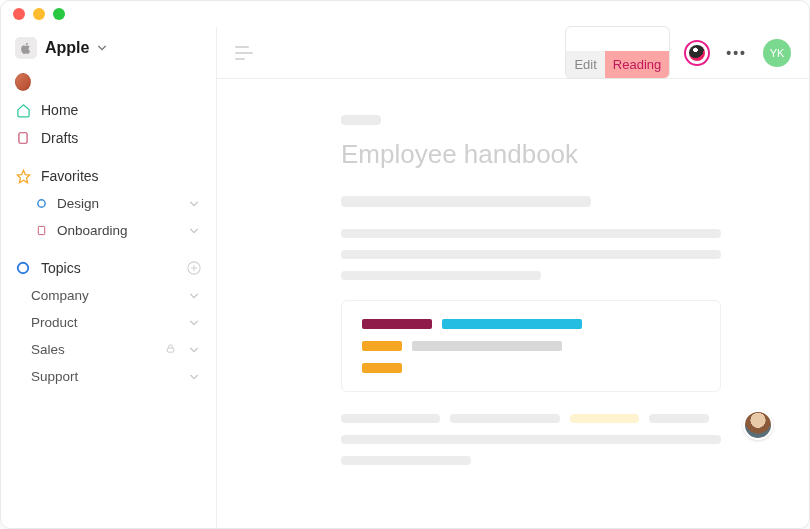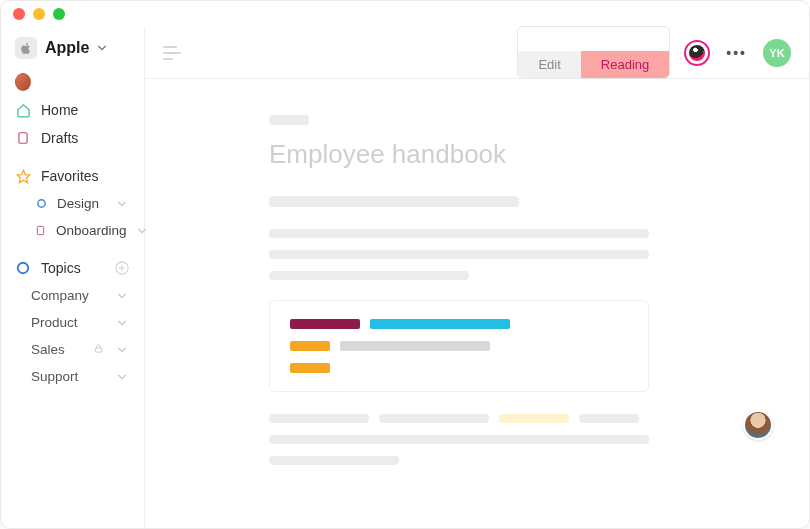--- a/index.html
+++ b/index.html
@@ -33,21 +33,21 @@
   .tr-green { background: #28c840; }
 
   .body {
     flex: 1;
     display: flex;
     min-height: 0;
   }
 
   
   .sidebar {
-    width: 144px;
+    width: 216px;
     border-right: 1px solid #eee;
     padding: 6px 0 12px 0;
     display: flex;
     flex-direction: column;
     gap: 2px;
   }
   .ws-row {
     display: flex;
     align-items: center;
     gap: 8px;
@@ -99,33 +99,33 @@
   .hamburger { width:18px; display:flex; flex-direction:column; gap:4px; }
   .hamburger span { height:2px; background:#d7d7d7; border-radius:1px; }
   .hamburger span:nth-child(1){ width: 14px;}
   .hamburger span:nth-child(2){ width: 18px;}
   .hamburger span:nth-child(3){ width: 10px;}
   .spacer { flex: 1; }
   .mode-toggle {
     display:flex; border:1px solid #e6e6e6; border-radius:6px; overflow:hidden;
     font-size: 13px;
   }
-  .mode-toggle .mode { padding: 6px 20px; cursor:pointer;margin-top:24px; }
+  .mode-toggle .mode { padding: 6px 8px; cursor:pointer;margin-top:24px; }
   .mode-edit { background:#f1f1f1; color:#888; }
   .mode-reading { background:#fca5a5; color:#c2185b; font-weight:500; }
   .avatar-ring {
     width:26px; height:26px; border-radius:50%; border:2px solid #e91e8c;
     background:#fff; display:flex; align-items:center; justify-content:center;
     overflow:hidden;
   }
   .avatar-ring .inner { width:16px;height:16px;border-radius:50%; background: radial-gradient(circle at 40% 30%, #fff 15%, #2a2a2a 16% 55%, #e91e63 56%); }
   .dots { color:#555; letter-spacing:2px; font-weight:700; cursor:pointer; padding:0 2px;}
   .badge-yk {
     width:28px;height:28px;border-radius:50%;background:#7bd88f;color:#fff;
-    display:flex;align-items:center;justify-content:center;font-size:11px;font-weight:700;
+    display:flex;align-items:center;justify-content:center;font-size:11px;font-weight:400;
   }
 
   .doc {
     flex:1; overflow:auto; padding: 36px 60px 30px 124px;
   }
   .sk { background:#ececec; border-radius:4px; }
   .doc .chip { width:40px; height:10px; margin-bottom:14px; }
   .doc h1 { font-size:26px; font-weight:400; color:#cfcfcf; margin-bottom:26px; }
   .sk-line { height:9px; margin-bottom:12px; }
 

